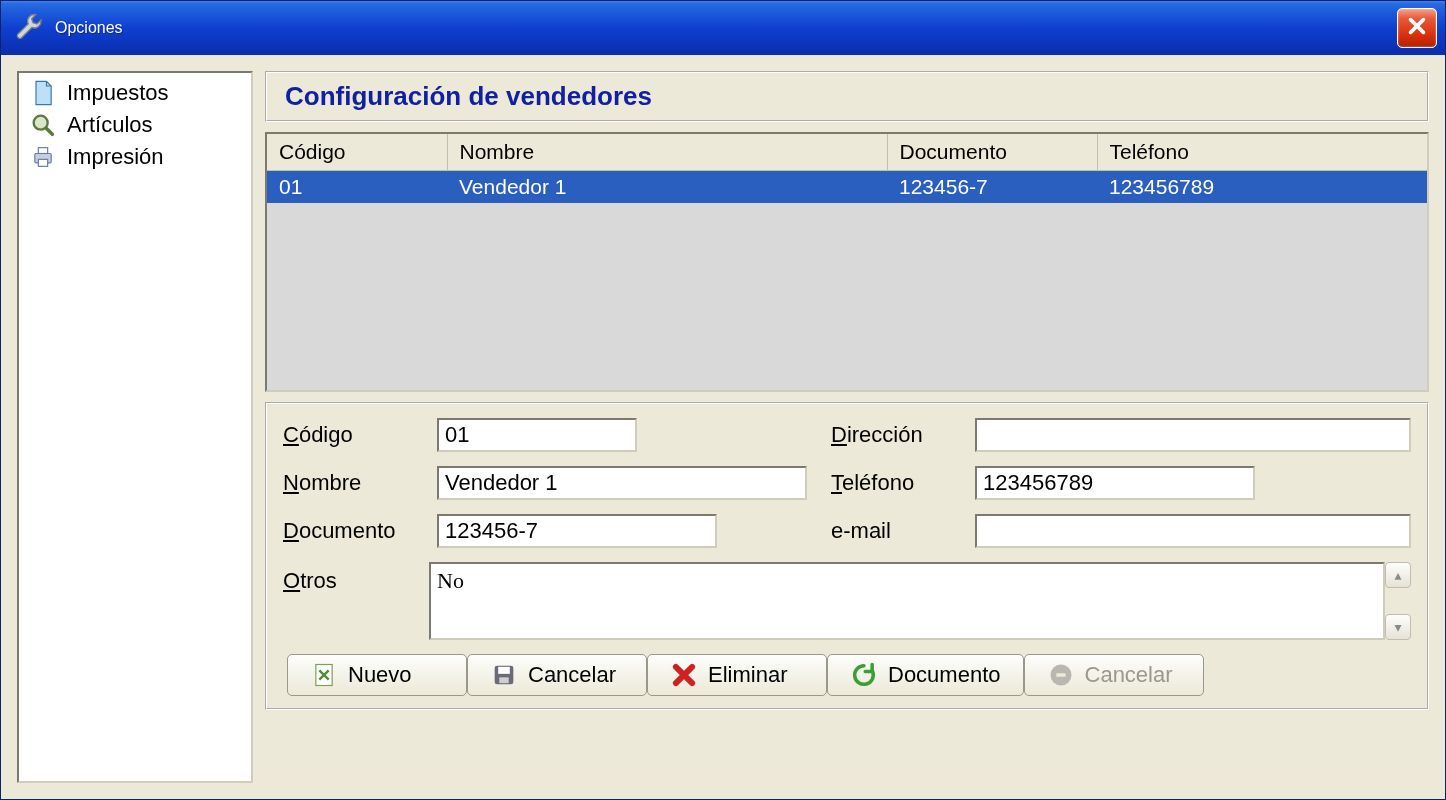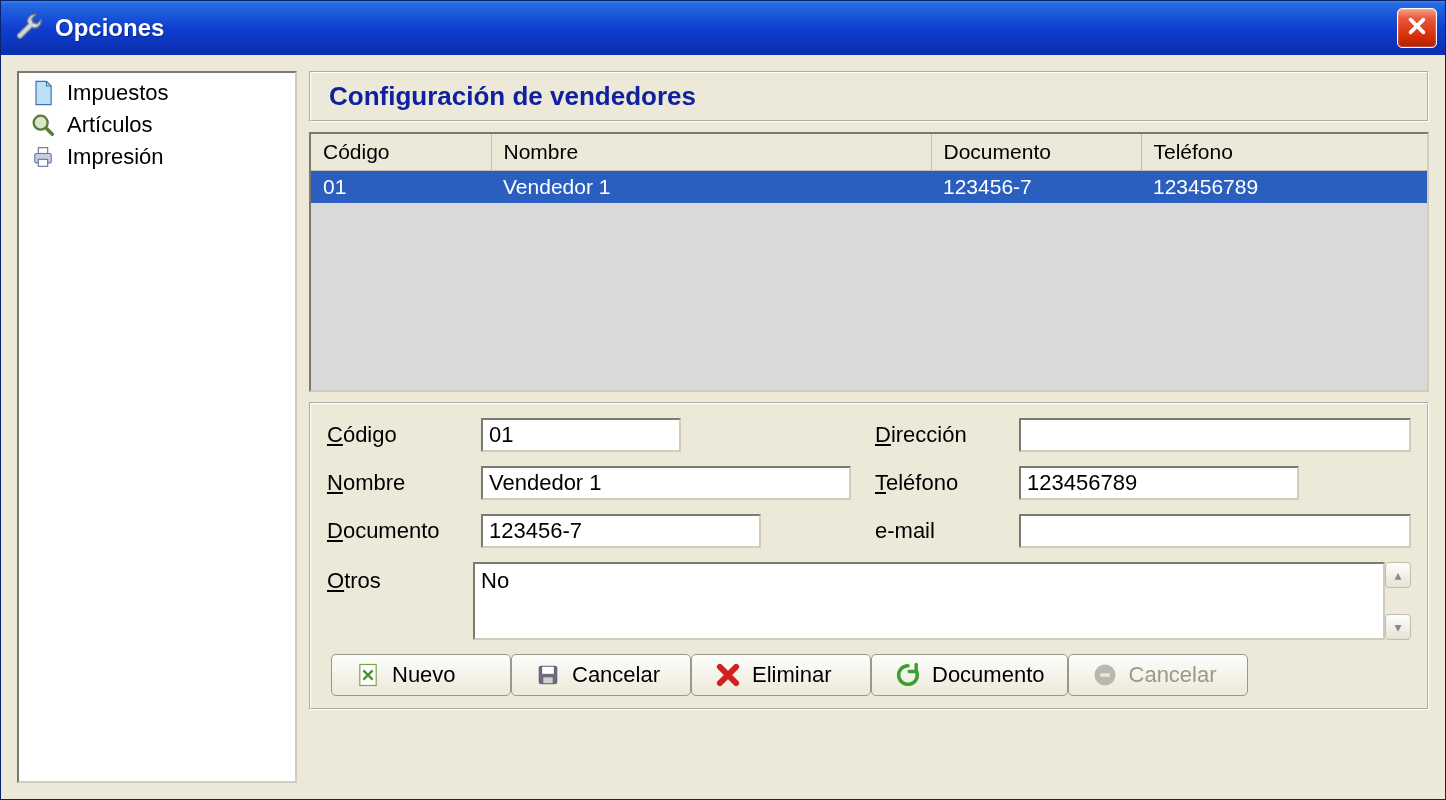--- a/index.html
+++ b/index.html
@@ -25,22 +25,22 @@
   display: flex;
   align-items: center;
   padding: 0 8px 0 12px;
   color: #fff;
 }
 .titlebar .app-icon {
   width: 32px; height: 32px; margin-right: 10px;
   display: inline-flex; align-items: center; justify-content: center;
 }
 .titlebar .title {
-  font-size: 24px;
-  font-weight: bold;
+  font-size: 16px;
+  font-weight: normal;
   flex: 1;
   text-shadow: 1px 1px 1px rgba(0,0,0,0.3);
 }
 .titlebar .close-btn {
   width: 40px; height: 40px;
   background: linear-gradient(to bottom, #f7a08a 0%, #e8583a 25%, #d8300a 70%, #b02000 100%);
   border: 1px solid #fff;
   border-radius: 5px;
   display: flex; align-items: center; justify-content: center;
   box-shadow: inset 0 0 2px rgba(255,255,255,0.6);
@@ -48,21 +48,21 @@
 }
 .close-btn svg { width: 22px; height: 22px; }
 
 .content {
   flex: 1;
   display: flex;
   padding: 16px;
   gap: 12px;
 }
 .sidebar {
-  width: 280px;
+  width: 236px;
   background: #fff;
   border: 2px inset #d0cdbd;
   padding: 4px 0;
 }
 .sidebar-item {
   display: flex;
   align-items: center;
   padding: 2px 10px;
   font-size: 22px;
   cursor: pointer;
@@ -150,21 +150,21 @@
   height: 34px;
 }
 .in-codigo { width: 200px; }
 .in-nombre { width: 370px; }
 .in-doc { width: 280px; }
 .in-direccion { width: 100%; }
 .in-tel { width: 280px; }
 .in-email { width: 100%; }
 .otros-row { display: flex; gap: 6px; align-items: flex-start; }
 .otros-row .form-label { width: 140px; padding-top: 6px; }
-.otros-wrap { flex: 1; display: flex; align-items: stretch; }
+.otros-wrap { flex: 1; display: flex; align-items: stretch; font-family: Liberation Serif, serif; }
 .form-textarea {
   border: 2px inset #d0cdbd;
   background: #fff;
   font-family: inherit;
   font-size: 22px;
   padding: 4px 6px;
   resize: none;
   flex: 1;
   height: 78px;
 }

